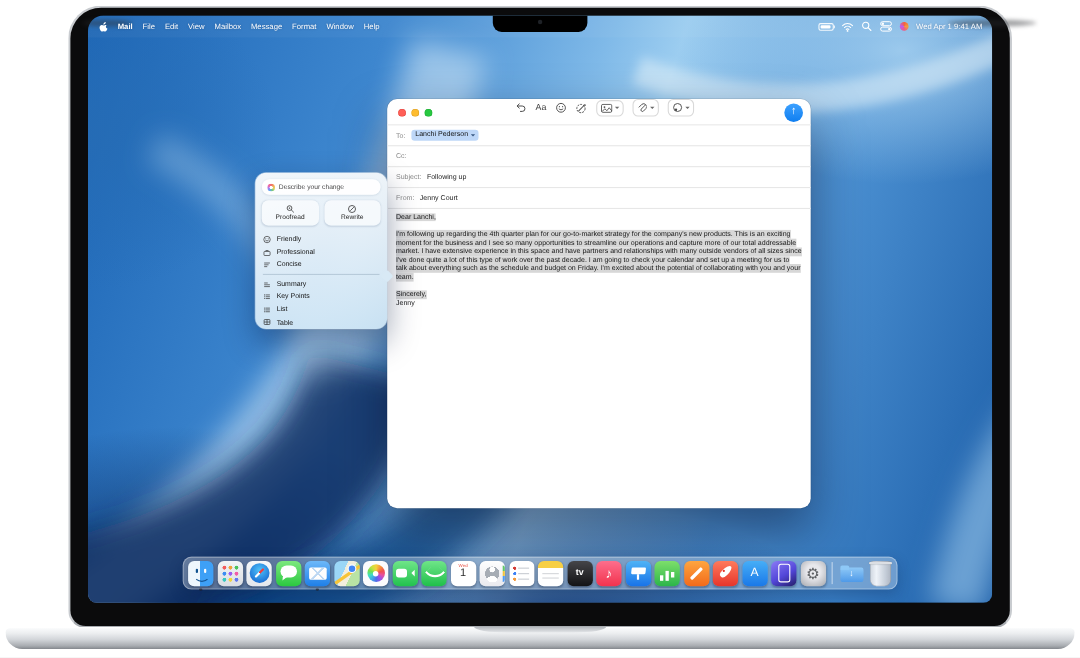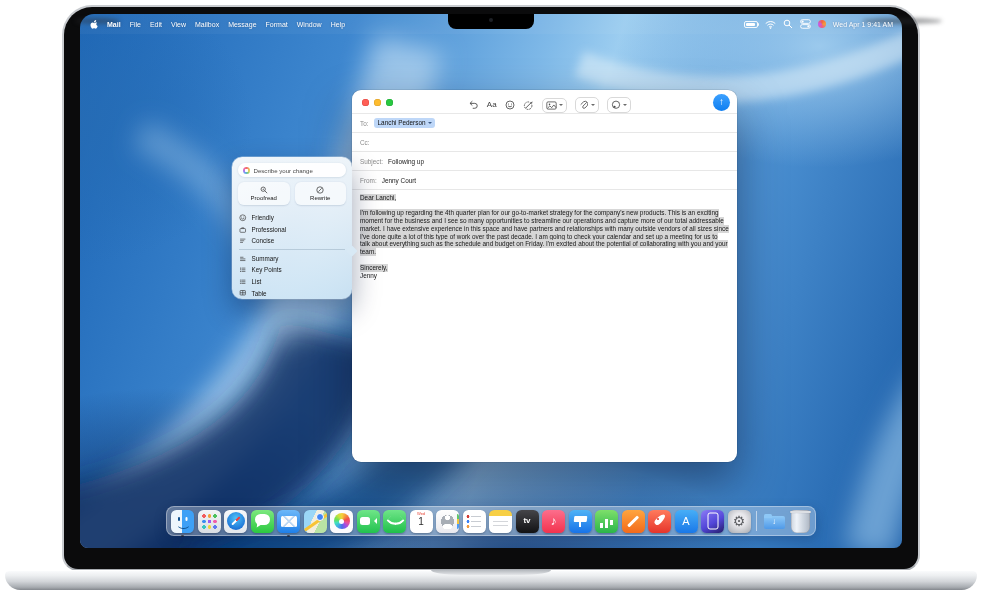--- a/index.html
+++ b/index.html
@@ -153,21 +153,21 @@
   .dl-arrow{position:absolute;left:0;right:0;top:7px;text-align:center;color:#fff;font-size:8px;font-style:normal;z-index:1;}
   .ic-trash{width:19px;margin:0 1.5px;border-radius:3px 3px 6px 6px;
     background:linear-gradient(90deg,rgba(214,218,224,.92),rgba(246,248,251,.95) 30%,rgba(205,209,216,.9) 75%,rgba(180,184,192,.9));
     box-shadow:inset 0 0 0 0.5px rgba(120,125,135,.55);}
   .ic-trash::before{content:"";position:absolute;left:-1px;top:1.5px;width:21px;height:1.8px;background:#dcdfe4;border-radius:1px;
     box-shadow:0 0 1px rgba(90,95,105,.6);}
 
   
   .mail-window{position:absolute;left:272px;top:76px;width:385px;height:372px;background:#fff;
     border-radius:9px;z-index:20;box-shadow:0 22px 45px rgba(5,15,45,.5),0 0 0 0.5px rgba(0,0,0,.15);}
-  .mail-titlebar{position:relative;height:24px;border-bottom:0.5px solid #e8e8e8;display:flex;align-items:flex-end;justify-content:center;}
+  .mail-titlebar{position:relative;height:24px;border-bottom:0.5px solid #e8e8e8;display:flex;align-items:flex-start;justify-content:center;}
   .traffic{position:absolute;left:10px;top:8.5px;display:flex;gap:5px;}
   .tl{width:7px;height:7px;border-radius:50%;}
   .tl-close{background:#ff5f57;box-shadow:inset 0 0 0 0.5px #e0443e;}
   .tl-min{background:#febc2e;box-shadow:inset 0 0 0 0.5px #d89e26;}
   .tl-zoom{background:#28c840;box-shadow:inset 0 0 0 0.5px #1faa34;}
   .toolbar{display:flex;align-items:center;gap:8px;margin-left:10px;}
   .tool{display:flex;align-items:center;color:#4c4c4c;}
   .tool svg{display:block;}
   .aa-label{font-size:8px;color:#404040;line-height:1;}
   .tool-pill{border:0.7px solid #d9d9d9;border-radius:5px;padding:2px 3px;display:flex;align-items:center;gap:2.5px;}

